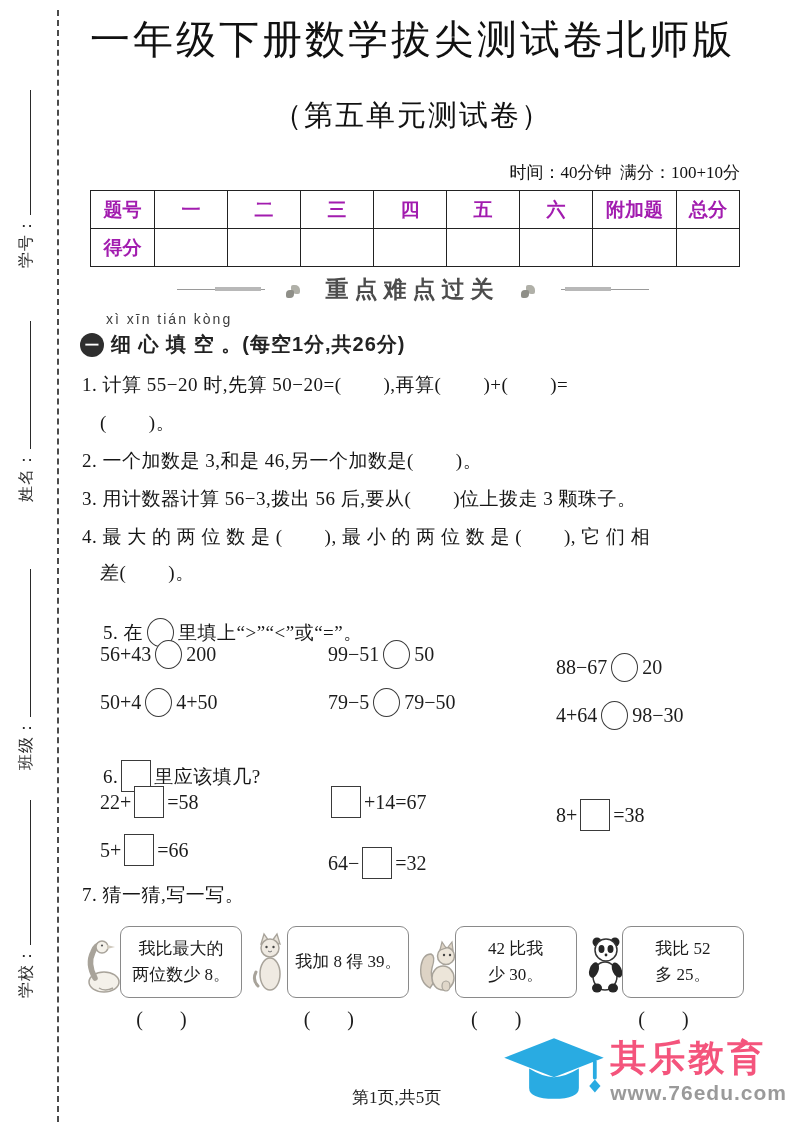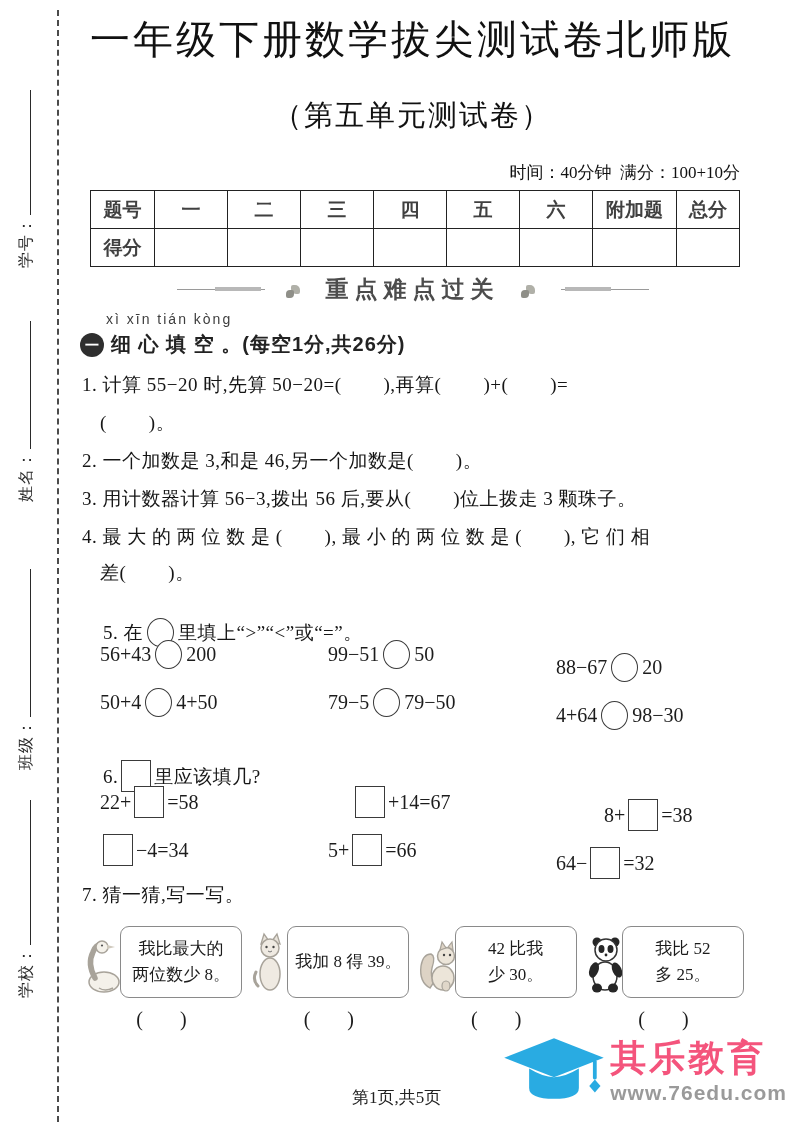--- a/index.html
+++ b/index.html
@@ -20,21 +20,21 @@
   
   .title { position:absolute; left:80px; top:12px; width:665px; text-align:center;
            font-size:40px; letter-spacing:3px; color:#111; }
   .subtitle { position:absolute; left:80px; top:96px; width:665px; text-align:center;
               font-size:29px; letter-spacing:2px; color:#111; }
   .meta { position:absolute; left:80px; top:161px; width:660px; text-align:right;
           font-size:17px; white-space:pre-wrap; color:#111; }
   
   .score-table { position:absolute; left:90px; top:190px; width:650px; border-collapse:collapse; table-layout:fixed; }
   .score-table td { border:1.6px solid #222; height:38px; text-align:center;
-                    font-size:19px; font-weight:bold; font-family:"Liberation Sans",sans-serif; color:#404040; }
+                    font-size:19px; font-weight:bold; font-family:"Liberation Sans",sans-serif; color:#a21caf; }
   
   .banner { position:absolute; left:80px; top:274px; width:665px; display:flex; align-items:center; justify-content:center; gap:26px; }
   .banner-line { position:relative; width:88px; height:1px; background:#9a9a9a; }
   .banner-line .thick { position:absolute; top:-2px; width:46px; height:3.5px; background:#b8b8b8; }
   .banner-line.left .thick { right:4px; }
   .banner-line.right .thick { left:4px; }
   .leaf { width:9px; height:9px; background:#b0b0a8; border-radius:2px 5px 2px 5px; position:relative; }
   .leaf::after { content:""; position:absolute; left:-5px; top:5px; width:8px; height:8px; background:#8f8f88; border-radius:4px 2px 4px 2px; }
   .banner-text { font-family:"Liberation Sans","DejaVu Sans",sans-serif; font-weight:bold;
                  font-size:23px; letter-spacing:6px; color:#4c4c4c; }
@@ -171,27 +171,26 @@
   </div>
   <div class="inline-row" style="top:688px;">
     <div class="cell"><span>50+4</span><span class="circle-blank"></span><span>4+50</span></div>
     <div class="cell"><span>79−5</span><span class="circle-blank"></span><span>79−50</span></div>
     <div class="cell"><span>4+64</span><span class="circle-blank"></span><span>98−30</span></div>
   </div>
 
   <div class="q-text" style="top:738px;">
     <span>6.</span><span class="square-blank"></span><span>里应该填几?</span>
   </div>
-  <div class="inline-row" style="top:786px;gap:24px;">
+  <div class="inline-row" style="top:786px;">
     <div class="cell"><span>22+</span><span class="square-blank"></span><span>=58</span></div>
     <div class="cell"><span></span><span class="square-blank"></span><span>+14=67</span></div>
     <div class="cell"><span>8+</span><span class="square-blank"></span><span>=38</span></div>
   </div>
   <div class="inline-row" style="top:834px;">
-    <div class="cell"><span></span><span class="square-blank"></span><span>−4=34</span></div>
     <div class="cell"><span>5+</span><span class="square-blank"></span><span>=66</span></div>
     <div class="cell"><span>64−</span><span class="square-blank"></span><span>=32</span></div>
   </div>
 
   <div class="q-text" style="top:882px;">7. 猜一猜,写一写。</div>
   <div class="cards">
 
     <div class="card">
       <div class="card-top">
         <svg class="animal" viewBox="0 0 40 66">

